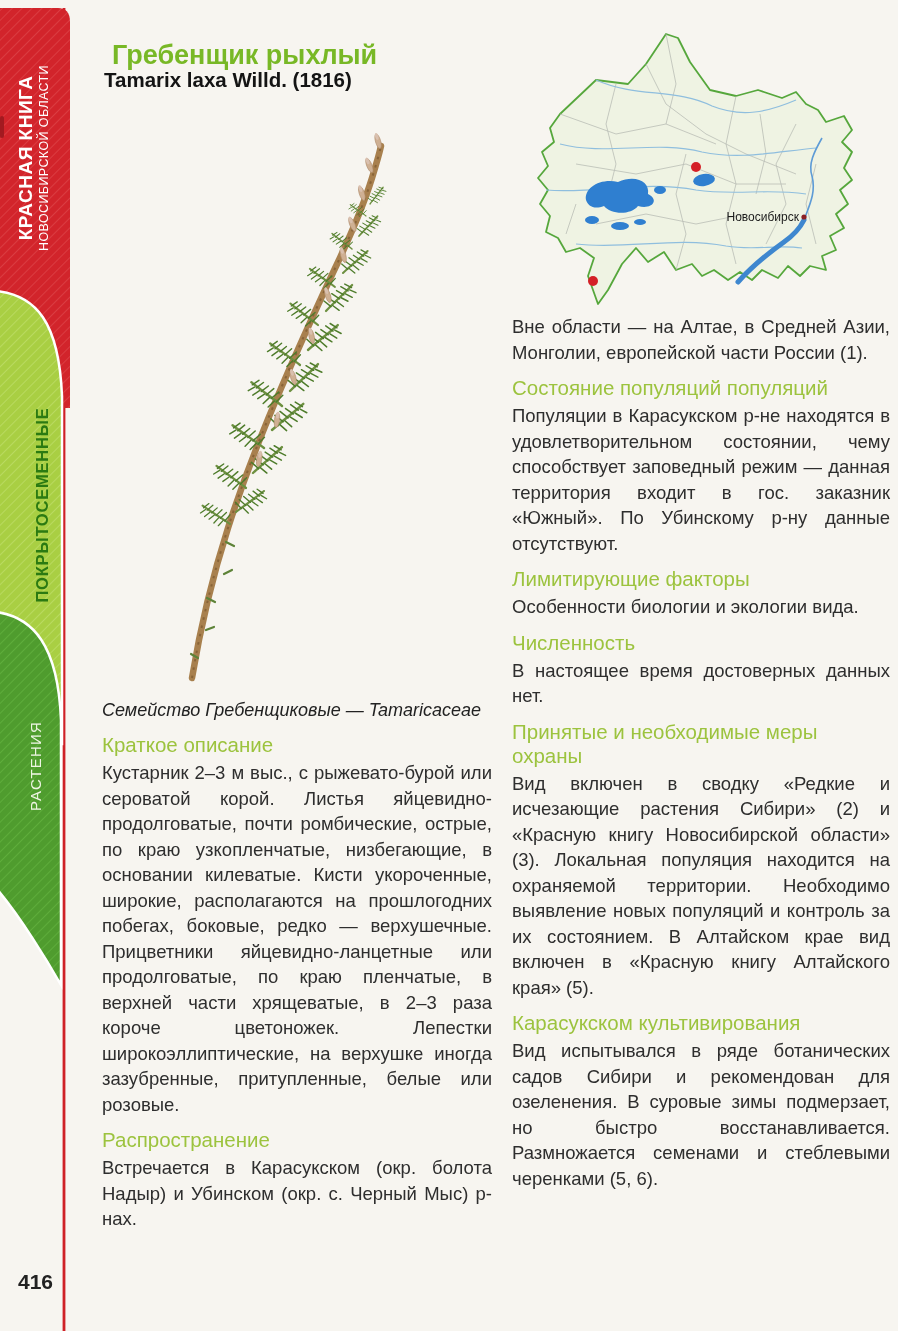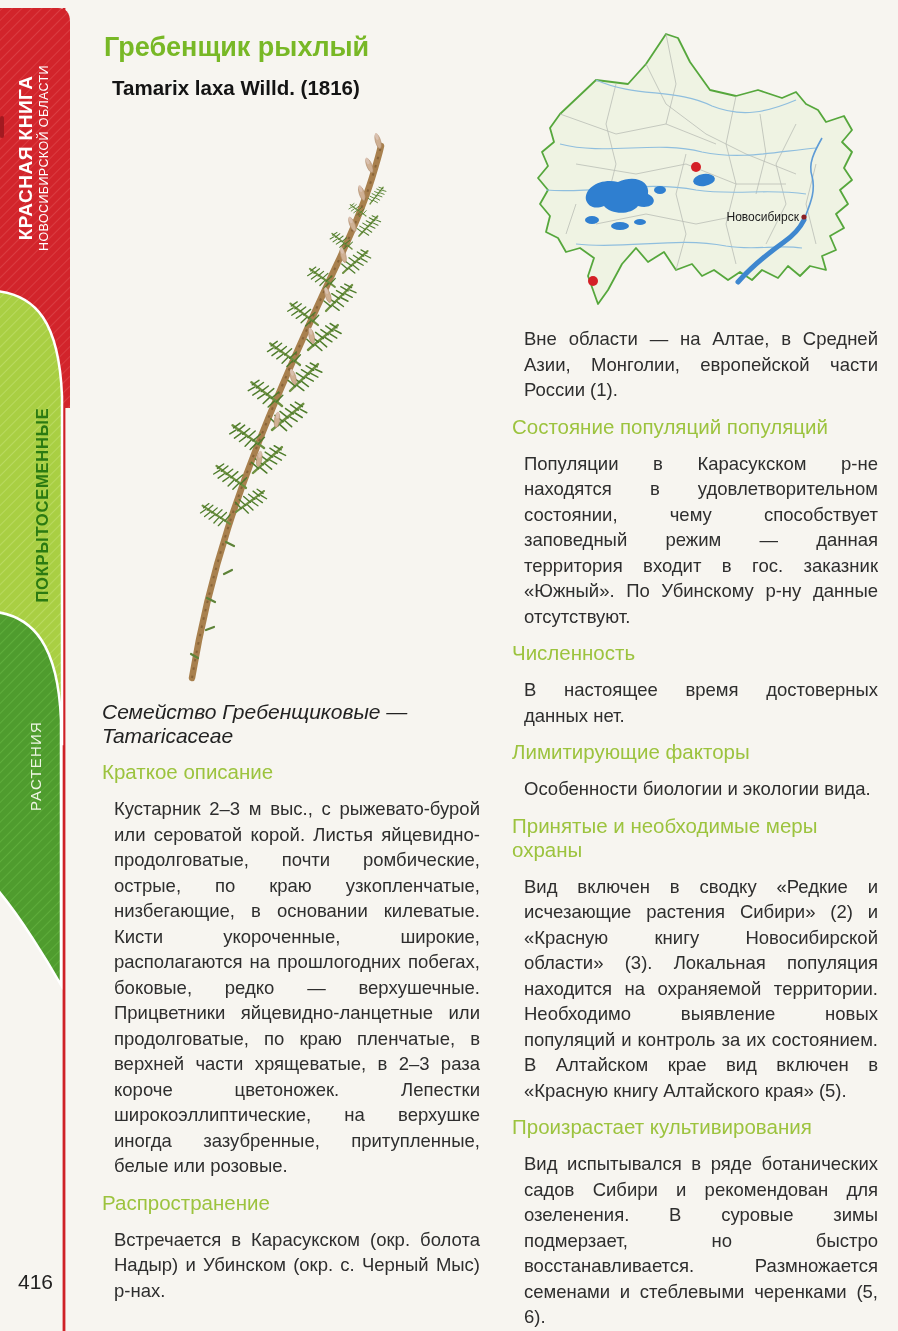--- a/index.html
+++ b/index.html
@@ -13,33 +13,33 @@
   .spine-svg{position:absolute;left:0;top:0;}
   .spine-text{
     position:absolute; transform:translate(-50%,-50%) rotate(-90deg);
     white-space:nowrap; text-align:center; line-height:1.15;
   }
   .spine-red{left:33px; top:158px; color:#ffffff;}
   .spine-red .t1{font-size:19px; font-weight:bold; letter-spacing:.5px;}
   .spine-red .t2{font-size:12.5px; letter-spacing:.4px;}
   .spine-light{left:42px; top:505px; color:#2b7a12; font-size:16.5px; font-weight:bold; letter-spacing:.8px;}
   .spine-dark{left:36px; top:766px; color:#eef5e3; font-size:15px; letter-spacing:1.2px;}
-  .page-number{position:absolute; left:18px; top:1270px; font-size:21px; color:#222;}
-
-  
-  .title{position:absolute; left:104px; top:32px; font-size:27px; font-weight:bold; color:#78b826; margin:0;}
-  .latin{position:absolute; left:104px; top:68px; font-size:20.5px; font-weight:bold; color:#141414; margin:8px;}
+  .page-number{position:absolute; left:18px; top:1270px; font-size:21px; color:#222;font-weight:bold;}
+
+  
+  .title{position:absolute; left:104px; top:32px; font-size:27px; font-weight:bold; color:#78b826; margin:8px;}
+  .latin{position:absolute; left:104px; top:68px; font-size:20.5px; font-weight:bold; color:#141414; margin:0;}
 
   
   .col{position:absolute; text-align:justify;}
   .col-left{left:102px; top:700px; width:390px;}
   .col-right{left:512px; top:314px; width:378px;}
-  .body-p{font-size:18.5px; line-height:25.5px; margin:12px; color:#2e2e2e;}
+  .body-p{font-size:18.5px; line-height:25.5px; margin:0; color:#2e2e2e;}
   .h-green{font-size:20.5px; font-weight:400; color:#9cc33e; margin:11px 0 3px 0; text-align:left;}
-  .family{font-style:italic; font-size:21px; color:#222; margin:0 0 12px 0; text-align:left;}
+  .family{font-style:italic; font-size:18px; color:#222; margin:0 0 12px 0; text-align:left;}
 
   
   .map-svg{position:absolute; left:516px; top:24px;}
   .map-city-label{font-family:"Liberation Sans",sans-serif; font-size:12px; fill:#1c1c1c;}
 
   
   .plant-svg{position:absolute; left:116px; top:110px;}
   .tw{stroke:#6d9040; stroke-width:2.4; fill:none; stroke-linecap:round;}
   .nd{stroke:#4e7c2b; stroke-width:1.5; fill:none; stroke-linecap:round;}
   .sp{fill:#cfb093; stroke:#ae8b6c; stroke-width:.6;}
@@ -200,34 +200,34 @@
   <div class="col col-right">
     <p class="body-p">Вне области — на Алтае, в Средней Азии, Монголии, европейской части России (1).</p>
 
 
     <section>
       <h3 class="h-green">Состояние популяций популяций</h3>
       <p class="body-p">Популяции в Карасукском р-не находятся в удовлетворительном состоянии, чему способствует заповедный режим — данная территория входит в гос. заказник «Южный». По Убинскому р-ну данные отсутствуют.</p>
     </section>
 
     <section>
+      <h3 class="h-green">Лимитирующие факторы</h3>
+      <p class="body-p">Особенности биологии и экологии вида.</p>
+    </section>
+
+    <section>
       <h3 class="h-green">Численность</h3>
       <p class="body-p">В настоящее время достоверных данных нет.</p>
     </section>
 
     <section>
-      <h3 class="h-green">Лимитирующие факторы</h3>
-      <p class="body-p">Особенности биологии и экологии вида.</p>
-    </section>
-
-    <section>
       <h3 class="h-green">Принятые и необходимые меры охраны</h3>
       <p class="body-p">Вид включен в сводку «Редкие и исчезающие растения Сибири» (2) и «Красную книгу Новосибирской области» (3). Локальная популяция находится на охраняемой территории. Необходимо выявление новых популяций и контроль за их состоянием. В Алтайском крае вид включен в «Красную книгу Алтайского края» (5).</p>
     </section>
 
     <section>
-      <h3 class="h-green">Произрастает культивирования</h3>
+      <h3 class="h-green">Карасукском культивирования</h3>
       <p class="body-p">Вид испытывался в ряде ботанических садов Сибири и рекомендован для озеленения. В суровые зимы подмерзает, но быстро восстанавливается. Размножается семенами и стеблевыми черенками (5, 6).</p>
     </section>
 
   </div>
 
 </div>
 
 </body></html>

